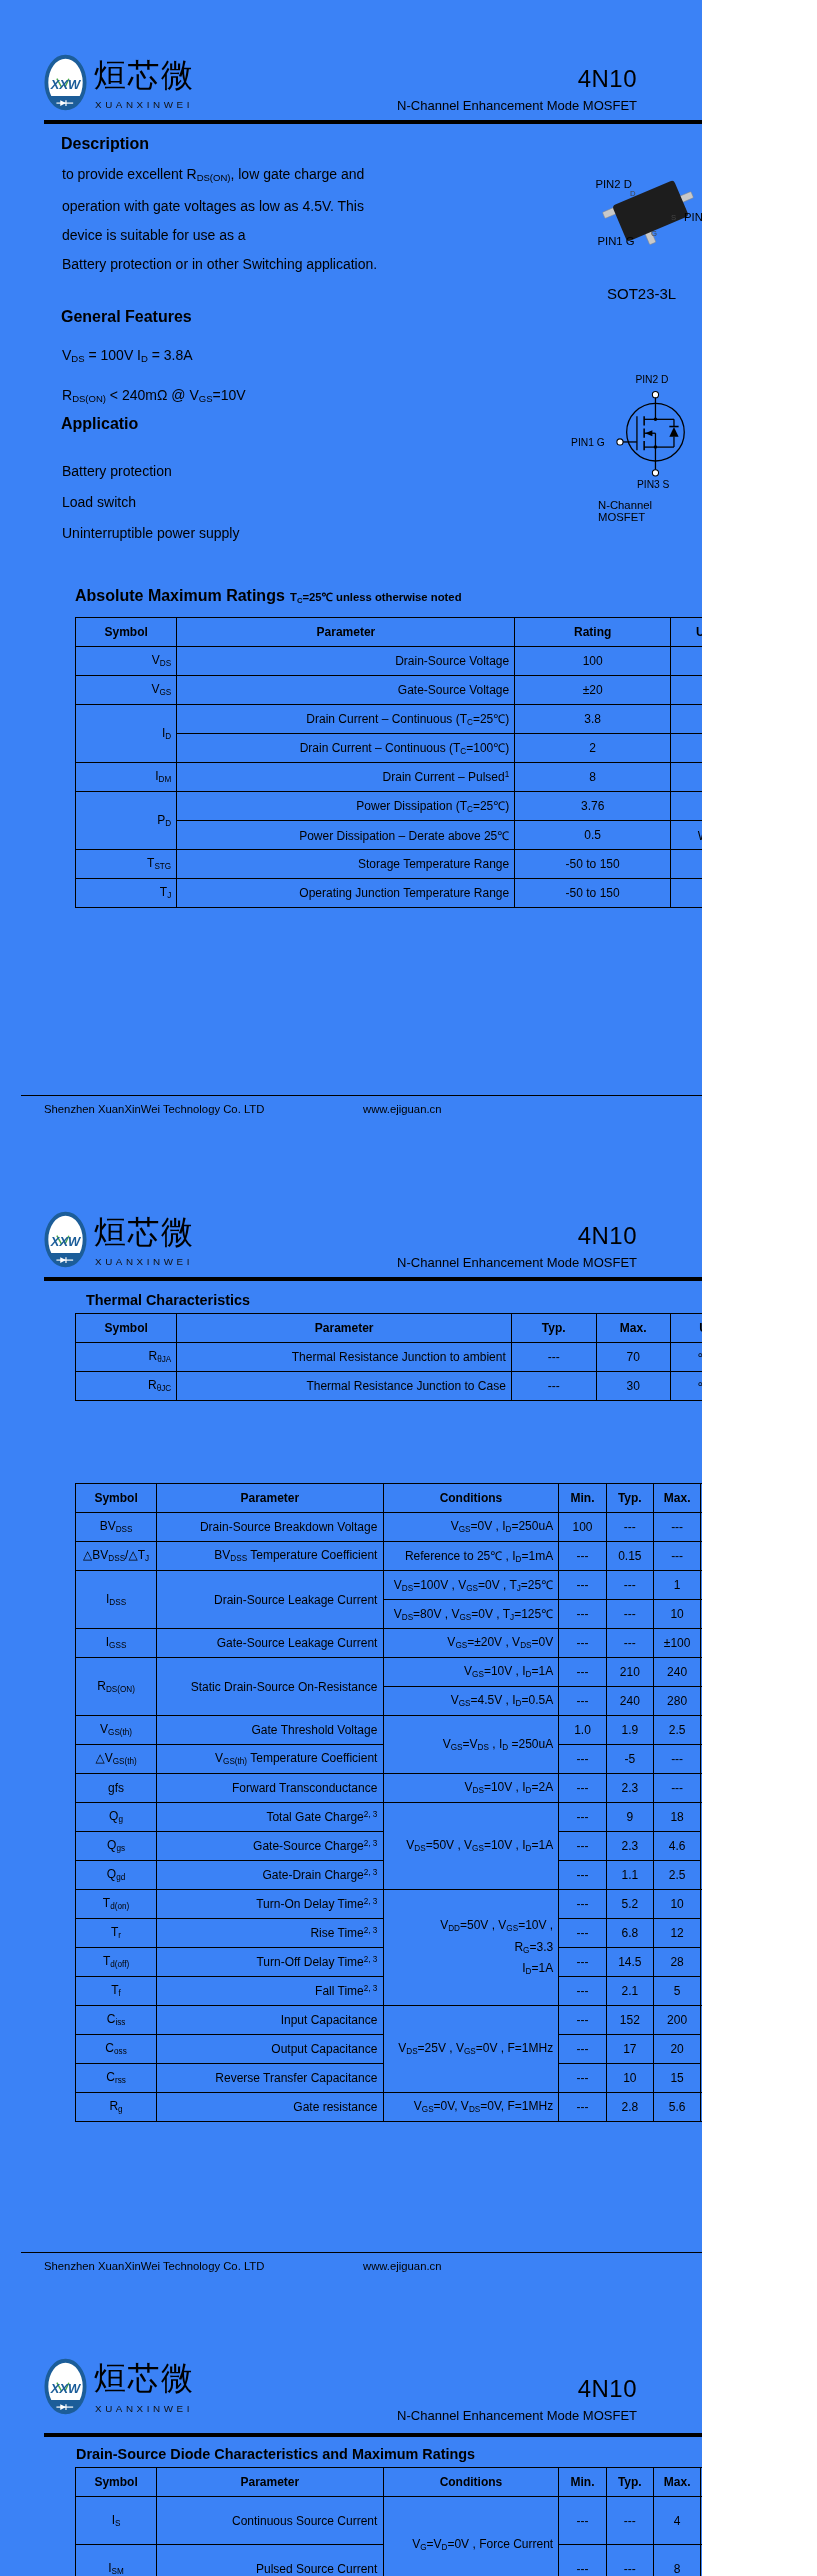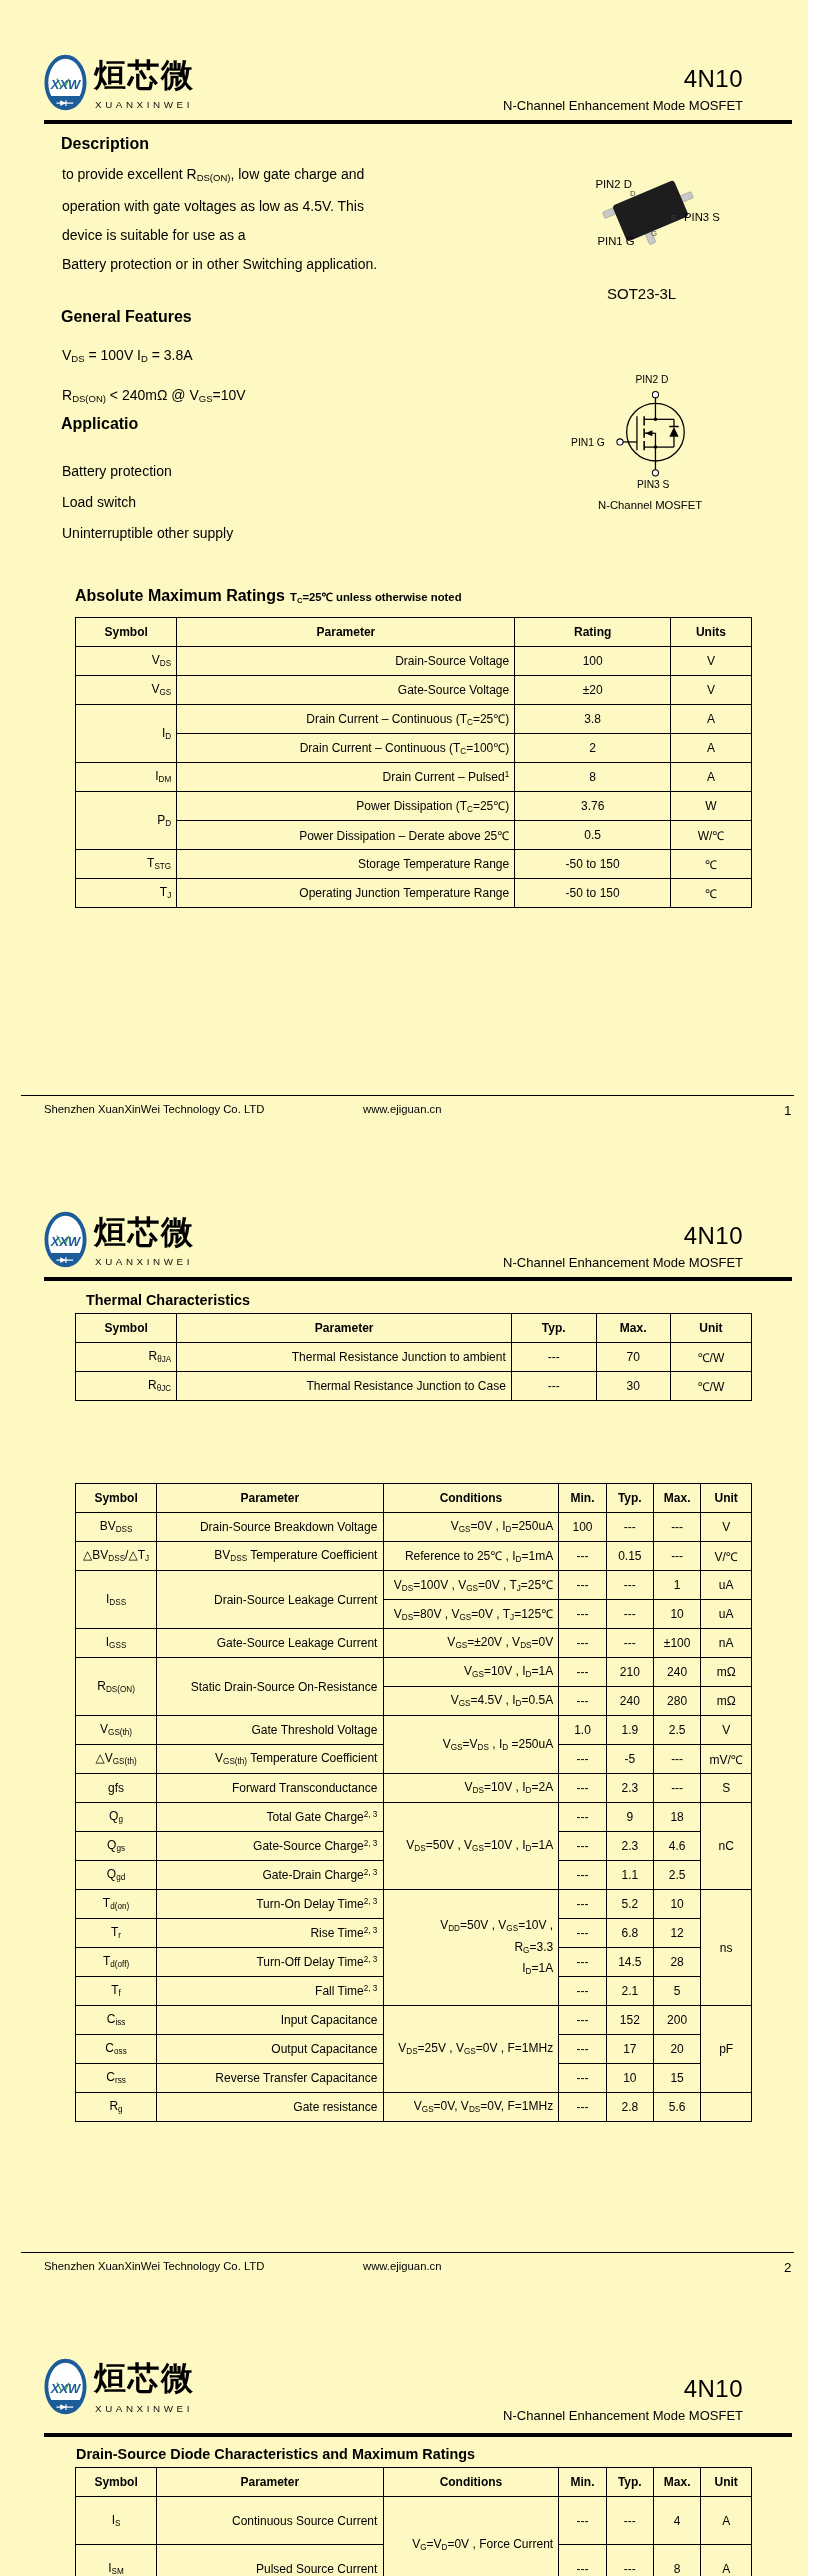--- a/index.html
+++ b/index.html
@@ -1,22 +1,22 @@
 <!DOCTYPE html>
 <html style="font-size:8.2px"><head>
 <meta charset="utf-8">
 <style>
   html,body{margin:0;padding:0;background:#fff}
   #doc{position:relative;width:818px;height:3470px;background:#fff;color:#000;
        font-family:"Liberation Sans",sans-serif;}
-  .page{position:absolute;left:0;width:808px;height:1157px;overflow:hidden;background:#fef9c3}
+  .page{position:absolute;left:0;width:702px;height:1157px;overflow:hidden;background:#3b82f6}
   .abs{position:absolute}
   
   .rule{position:absolute;left:44px;width:748px;height:4.1px;background:#000}
-  .brand-cn{font-size:32px;font-weight:bold;letter-spacing:1.5px;line-height:1.1}
+  .brand-cn{font-size:32px;font-weight:normal;letter-spacing:1.5px;line-height:1.1}
   .brand-en{font-size:9.8px;letter-spacing:3.6px;color:#111}
   .part-block{position:absolute;right:65px;text-align:right}
   .part-no{font-size:24px;letter-spacing:0.5px}
   .part-sub{font-size:13px;margin-top:5.2px}
   
   .h1{font-size:16px;font-weight:bold}
   .h2{font-size:14.4px;font-weight:bold}
   .small-bold{font-size:11.3px;font-weight:bold}
   .body-txt{font-size:14px;line-height:29px;white-space:nowrap}
   .feat-txt{font-size:14px;line-height:36px;white-space:nowrap}
@@ -75,21 +75,21 @@
     <div class="abs h1" style="left:61px;top:308px">General Features</div>
     <div class="abs feat-txt" style="left:62px;top:337px">
       <div>V<sub>DS</sub> = 100V   I<sub>D</sub> = 3.8A</div>
       <div>R<sub>DS(ON)</sub> &lt; 240mΩ @ V<sub>GS</sub>=10V</div>
     </div>
 
     <div class="abs h1" style="left:61px;top:415px">Applicatio</div>
     <div class="abs app-txt" style="left:62px;top:456px">
       <div>Battery protection</div>
       <div>Load switch</div>
-      <div>Uninterruptible other supply</div>
+      <div>Uninterruptible power supply</div>
     </div>
 
     <svg class="abs" style="left:546px;top:167px" width="175" height="111" viewBox="0 0 340 215">
       <g transform="rotate(-23 203 85)">
         <rect x="116" y="51" width="26" height="13" rx="2" fill="#c9c9c9" stroke="#8a8a8a"></rect>
         <rect x="264" y="81" width="26" height="13" rx="2" fill="#c9c9c9" stroke="#8a8a8a"></rect>
         <rect x="176" y="119" width="13" height="26" rx="2" fill="#c9c9c9" stroke="#8a8a8a"></rect>
         <rect x="138" y="47" width="130" height="76" rx="7" fill="#1d1d1d"></rect>
       </g>
       <text x="163" y="56" font-size="15" fill="#444">D</text>

